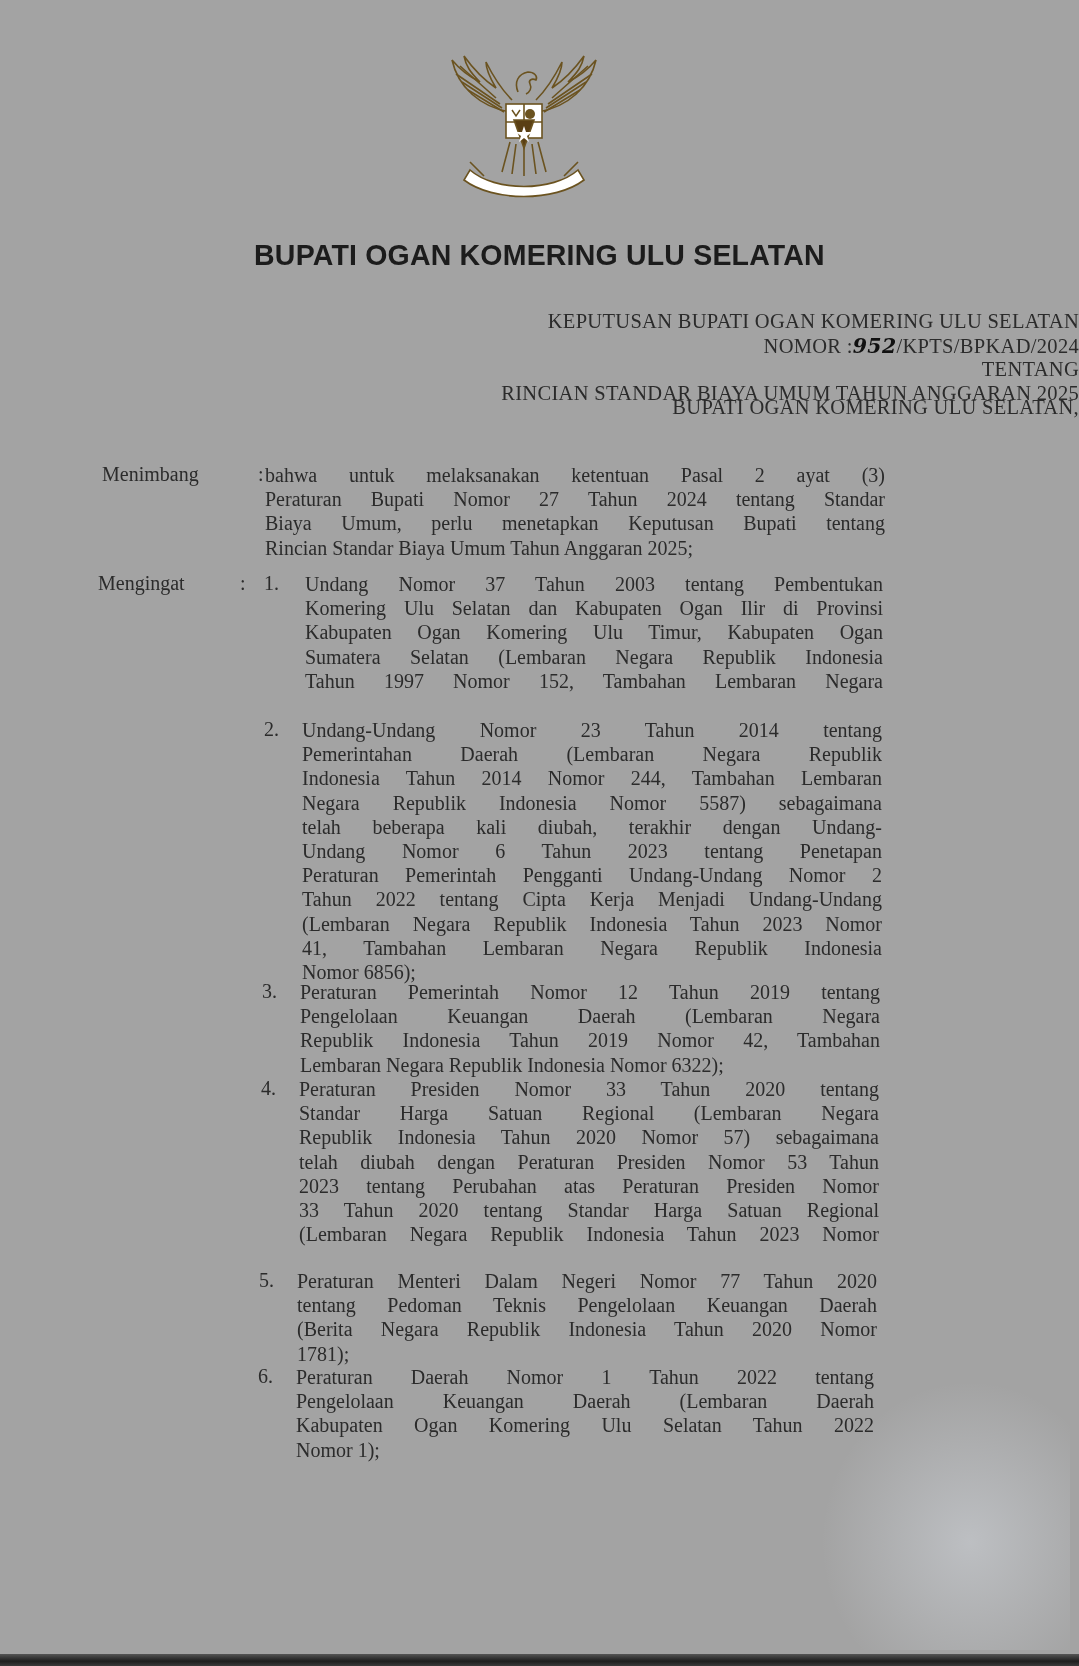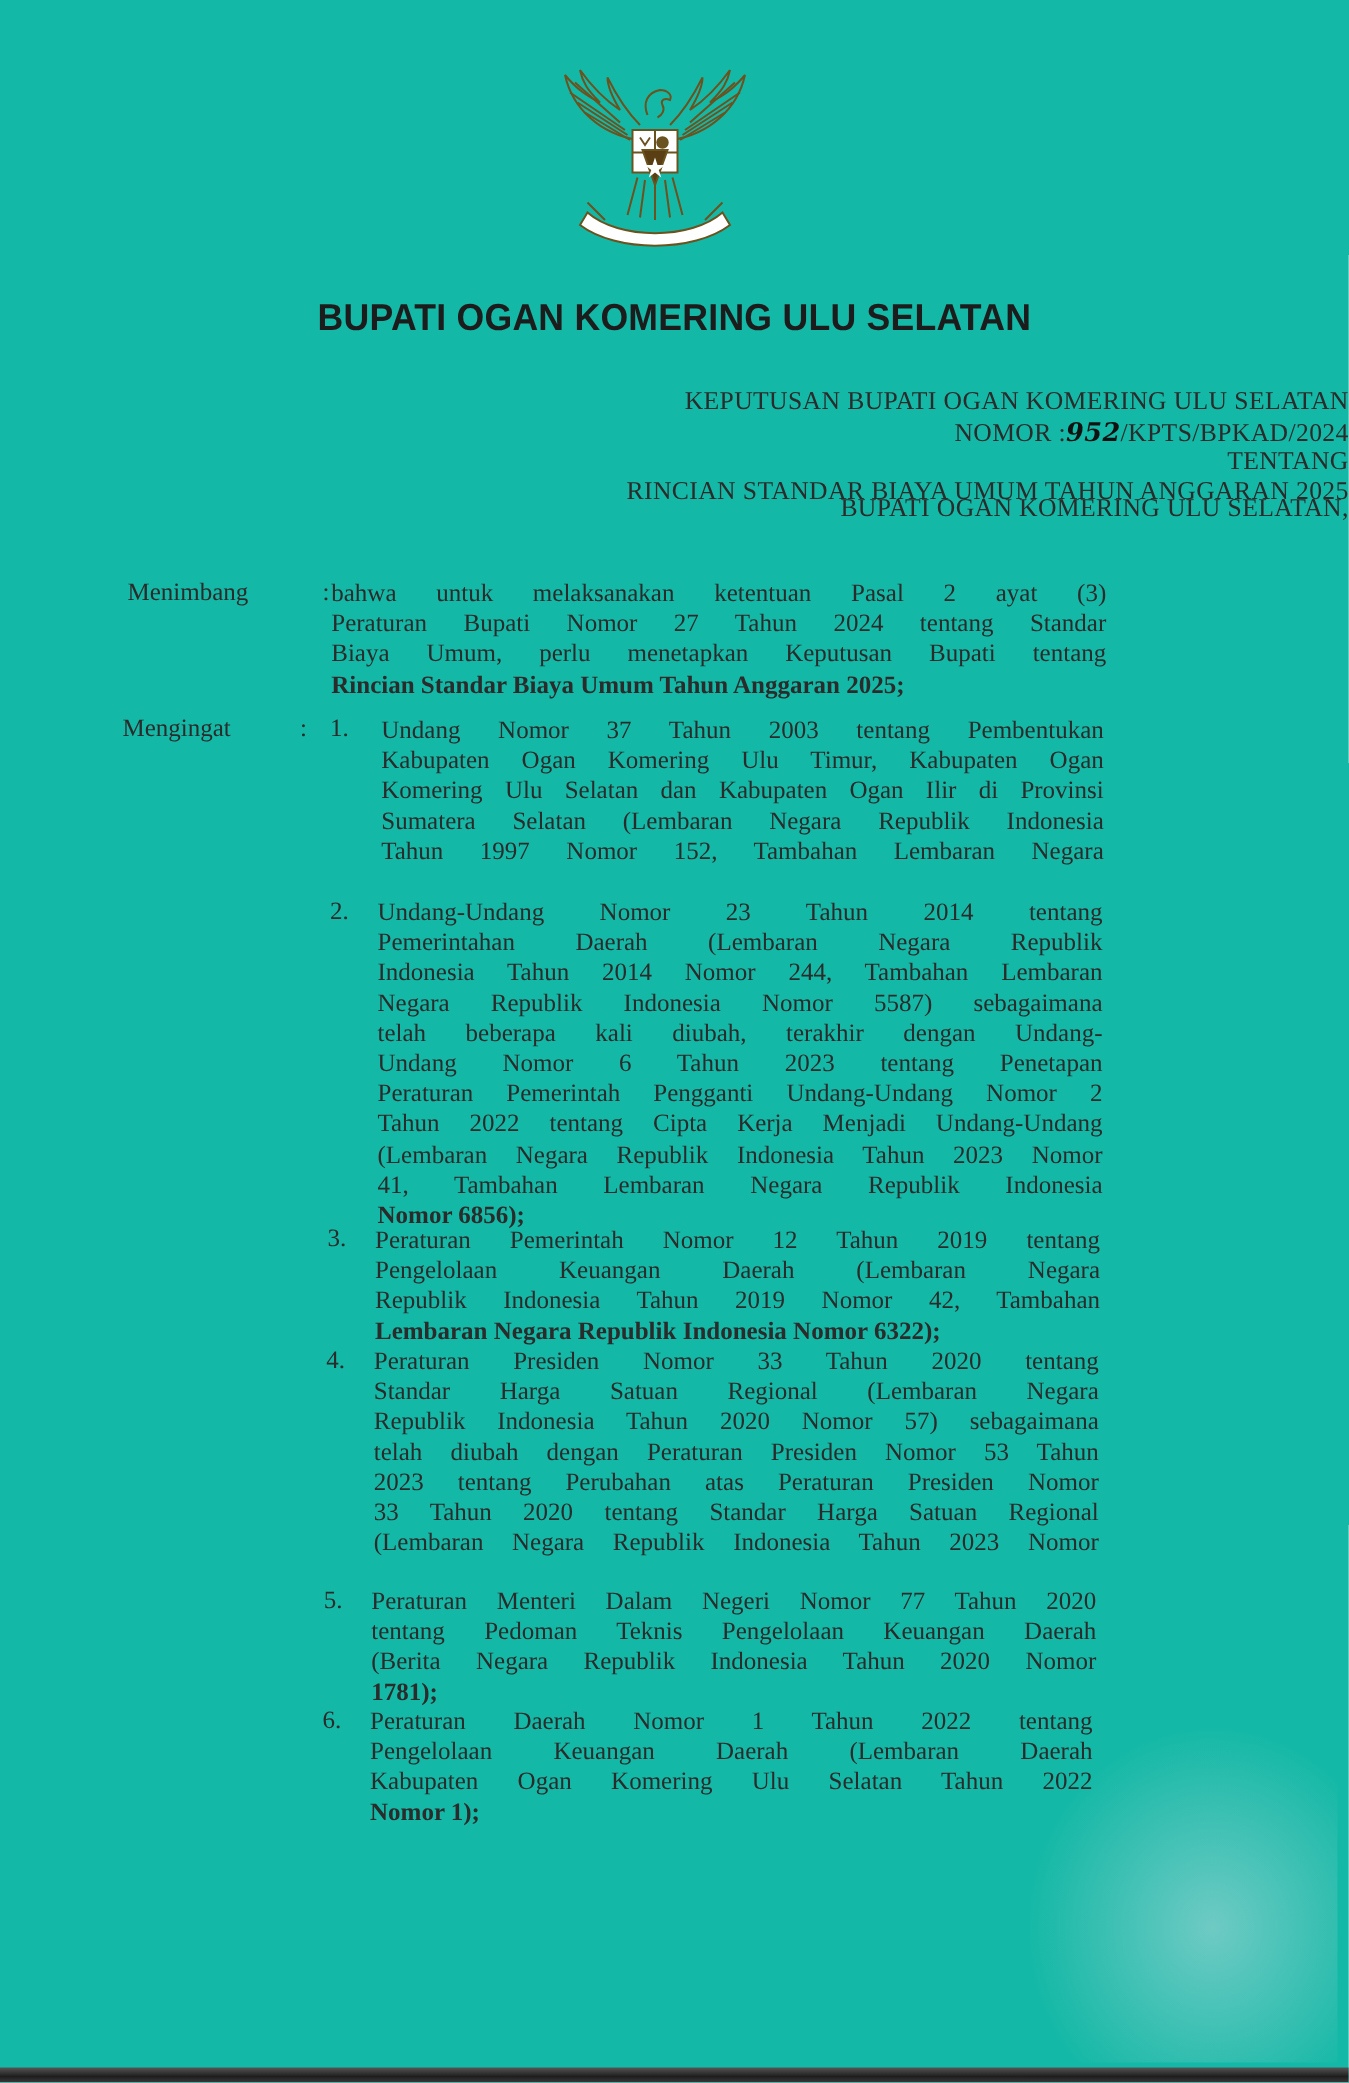--- a/index.html
+++ b/index.html
@@ -1,20 +1,20 @@
 <!DOCTYPE html>
 <html><head>
 <meta charset="utf-8">
 <style>
   html, body { margin:0; padding:0; }
   body {
     width:1079px; height:1666px; background:#ffffff; position:relative; overflow:hidden;
     font-family:"Liberation Serif","DejaVu Serif",serif; color:#2a2a2a;
   }
-  .page { position:absolute; left:0; top:0; width:1079px; height:1666px; background:#14b8a6; }
+  .page { position:absolute; left:0; top:0; width:1079px; height:1666px; background:#a3a3a3; }
   .scan-edge { position:absolute; left:0; top:1654px; width:1079px; height:12px;
     background:linear-gradient(180deg,#555 0%,#1e1e1e 60%,#3a3a3a 100%); }
   .shade { position:absolute; left:820px; top:1380px; width:250px; height:270px;
     background:radial-gradient(ellipse at 60% 60%, rgba(220,225,232,0.45), rgba(255,255,255,0) 70%); }
 
   .emblem { position:absolute; left:440px; top:52px; width:168px; height:150px; }
 
   .head-title {
     position:absolute; left:0; width:1079px; top:238px; text-align:center;
     font-family:"Liberation Sans","DejaVu Sans",sans-serif; font-weight:bold;
@@ -22,21 +22,21 @@
   }
   .center-line { position:absolute; left:0; width:1079px; text-align:right; font-size:20.5px; color:#2b2b2b; letter-spacing:0.3px; }
   .nomor-hand { font-family:"DejaVu Serif",serif; font-weight:bold; font-style:italic; color:#111; }
 
   .row { position:absolute; font-size:20px; color:#2b2b2b; }
   .label { position:absolute; left:102px; }
   .colon { position:absolute; left:252px; }
   .num { position:absolute; }
   .para { position:absolute; line-height:24.2px; text-align:justify; text-align-last:justify; }
   .line { display:block; text-align:justify; text-align-last:justify; white-space:nowrap; overflow:visible; }
-  .line.end { text-align-last:left;font-weight:bold; }
+  .line.end { text-align-last:left; }
 </style>
 </head>
 <body>
 
 <div class="page">
   <div class="shade"></div>
 
   <svg class="emblem" viewBox="0 0 168 150">
     <g fill="none" stroke="#6b5320" stroke-width="1.6">
 
@@ -84,22 +84,22 @@
     </div>
   </div>
 
   <div class="row" style="top:572px; left:0; width:1079px;">
     <span class="label" style="left:98px">Mengingat</span>
     <span class="colon" style="left:240px">:</span>
 
     <span class="num" style="left:264px; top:0">1.</span>
     <div class="para" style="left:305px; width:578px; top:0;">
       <span class="line">Undang Nomor 37 Tahun 2003 tentang Pembentukan</span>
+      <span class="line">Komering Ulu Selatan dan Kabupaten Ogan Ilir di Provinsi</span>
       <span class="line">Kabupaten Ogan Komering Ulu Timur, Kabupaten Ogan</span>
-      <span class="line">Komering Ulu Selatan dan Kabupaten Ogan Ilir di Provinsi</span>
       <span class="line">Sumatera Selatan (Lembaran Negara Republik Indonesia</span>
       <span class="line">Tahun 1997 Nomor 152, Tambahan Lembaran Negara</span>
     </div>
 
     <span class="num" style="left:264px; top:146px">2.</span>
     <div class="para" style="left:302px; width:580px; top:146px;">
       <span class="line">Undang-Undang Nomor 23 Tahun 2014 tentang</span>
       <span class="line">Pemerintahan Daerah (Lembaran Negara Republik</span>
       <span class="line">Indonesia Tahun 2014 Nomor 244, Tambahan Lembaran</span>
       <span class="line">Negara Republik Indonesia Nomor 5587) sebagaimana</span>

